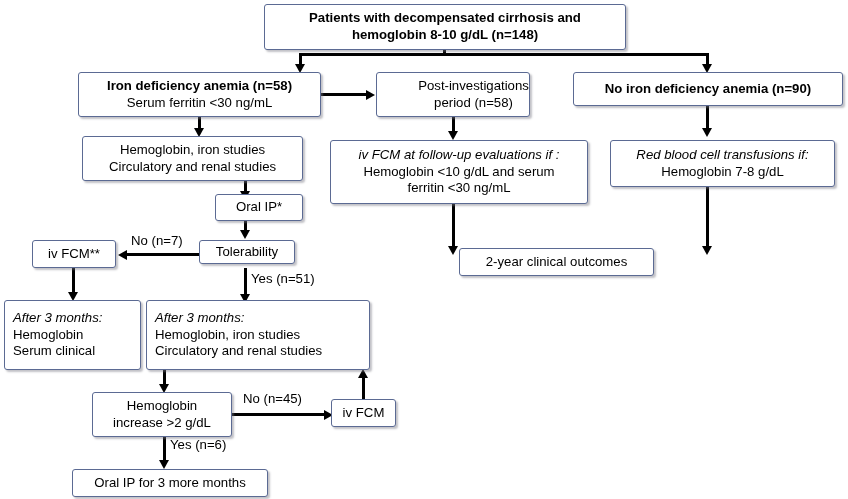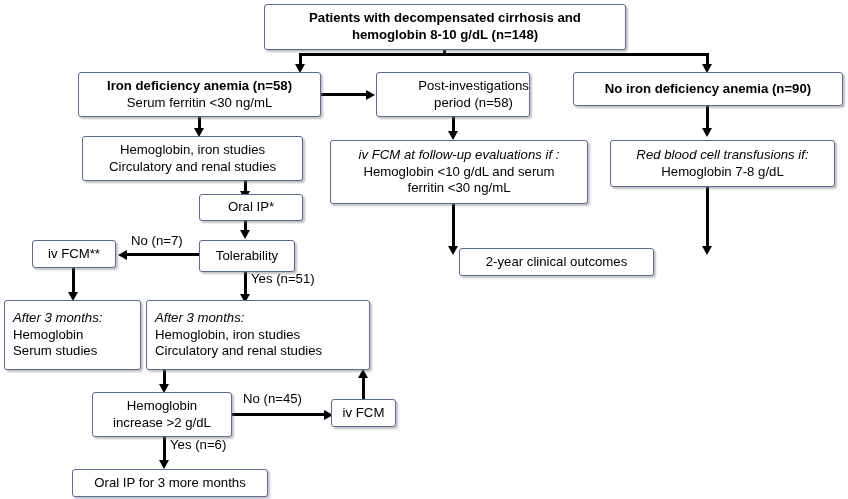--- a/index.html
+++ b/index.html
@@ -104,28 +104,28 @@
   </div>
 
   <div class="node" style="left:610px;top:140px;width:225px;height:47px;">
     <span class="ln ital">Red blood cell transfusions if:</span>
     <span class="ln">Hemoglobin 7-8 g/dL</span>
   </div>
 
   <div class="vl" style="left:244px;top:181px;height:12px;"></div>
   <div class="arw down" style="left:240px;top:191px;"></div>
 
-  <div class="node" style="left:199px;top:194px;width:104px;height:27px;">
+  <div class="node" style="left:215px;top:194px;width:88px;height:27px;">
     <span class="ln">Oral IP*</span>
   </div>
 
   <div class="vl" style="left:244px;top:221px;height:11px;"></div>
   <div class="arw down" style="left:240px;top:230px;"></div>
 
-  <div class="node" style="left:199px;top:240px;width:96px;height:32px;">
+  <div class="node" style="left:199px;top:240px;width:96px;height:24px;">
     <span class="ln">Tolerability</span>
   </div>
 
   <div class="hl" style="left:127px;top:253px;width:73px;"></div>
   <div class="arw left" style="left:118px;top:249.5px;"></div>
   <div class="lbl" style="left:131px;top:233px;">No (n=7)</div>
 
   <div class="node" style="left:32px;top:240px;width:84px;height:28px;">
     <span class="ln">iv FCM**</span>
   </div>
@@ -143,21 +143,21 @@
   <div class="vl" style="left:706px;top:187px;height:62px;"></div>
   <div class="arw down" style="left:702px;top:246px;"></div>
 
   <div class="node" style="left:459px;top:248px;width:195px;height:28px;">
     <span class="ln">2-year clinical outcomes</span>
   </div>
 
   <div class="node left" style="left:4px;top:300px;width:137px;height:70px;">
     <span class="ln ital">After 3 months:</span>
     <span class="ln">Hemoglobin</span>
-    <span class="ln">Serum studies</span>
+    <span class="ln">Serum clinical</span>
   </div>
 
   <div class="node left" style="left:146px;top:300px;width:224px;height:70px;">
     <span class="ln ital">After 3 months:</span>
     <span class="ln">Hemoglobin, iron studies</span>
     <span class="ln">Circulatory and renal studies</span>
   </div>
 
   <div class="vl" style="left:163px;top:370px;height:16px;"></div>
   <div class="arw down" style="left:159px;top:384px;"></div>

